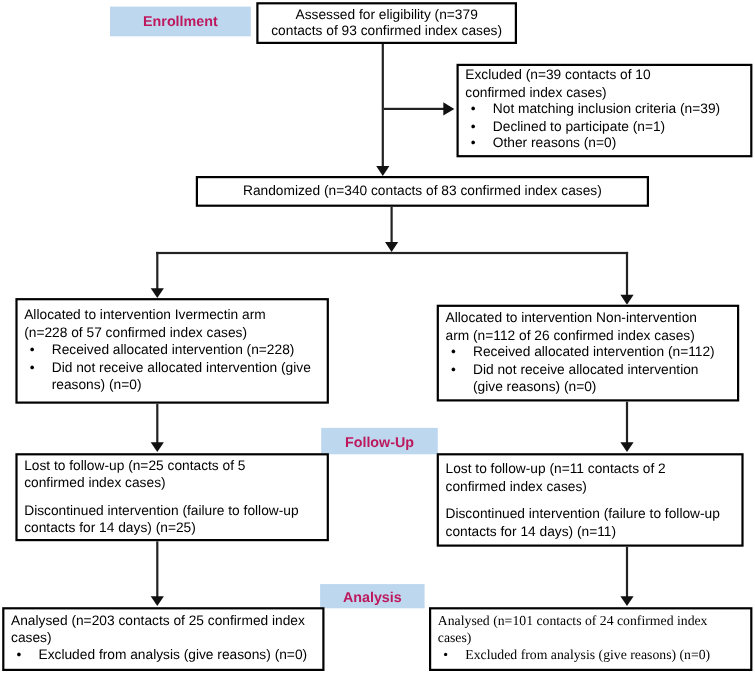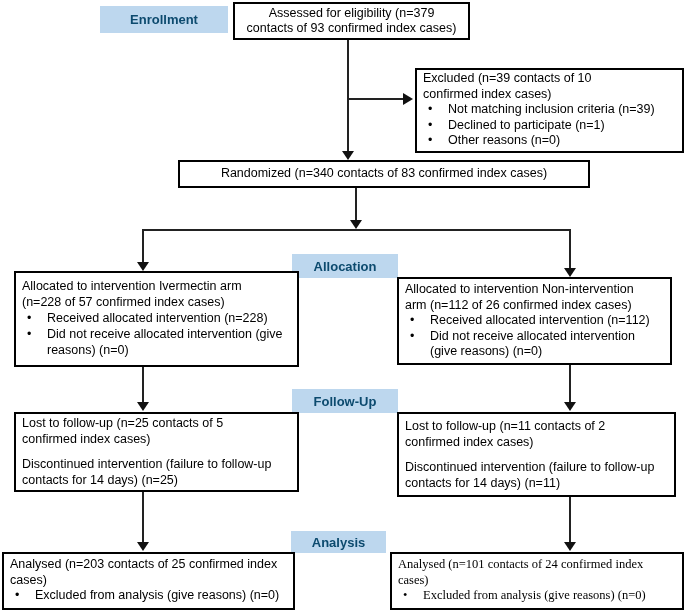--- a/index.html
+++ b/index.html
@@ -4,41 +4,41 @@
 <style>
   html, body { margin:0; padding:0; background:#ffffff; }
   .diagram {
     position:relative; width:686px; height:612px;
     font-family:"Liberation Sans", sans-serif;
     font-size:12.5px; color:#000; background:#fff;
     overflow:hidden;
   }
   
   .stage-label {
-    position:absolute; background:#BDD7EE; color:#0c4a6e;
+    position:absolute; background:#BDD7EE; color:#be185d;
     font-weight:bold; font-size:13px;
     display:flex; align-items:center; justify-content:center;
     box-sizing:border-box;
     text-align:center;
   }
   #lbl-enrollment { left:100px; top:6px;  width:128px; height:27px; }
   #lbl-allocation { left:292px; top:254px; width:106px; height:24px; }
   #lbl-followup   { left:292px; top:389px; width:106px; height:24px; }
   #lbl-analysis   { left:291px; top:531px; width:95px;  height:22px; }
 
   
   .box {
     position:absolute; box-sizing:border-box;
     border:2px solid #000; background:#fff;
     line-height:15.5px; padding:3px 6px; overflow:hidden;
   }
   .box.center { display:flex; align-items:center; justify-content:center; text-align:center; }
   #box-assessed   { left:233px; top:2px;   width:237px; height:38px; padding:1px 4px; }
   #box-assessed span { display:inline-block; max-width:212px; }
-  #box-excluded   { left:415px; top:68px;  width:269px; height:85px; padding:1px 6px; }
+  #box-excluded   { left:415px; top:58px;  width:269px; height:85px; padding:1px 6px; }
   #box-excluded .title { max-width:200px; }
   #box-randomized { left:178px; top:160px; width:412px; height:28px; white-space:nowrap; padding:1px 4px; }
   #box-alloc-left { left:14px;  top:271px; width:285px; height:96px; padding:5px 6px; line-height:16px; }
   #box-alloc-left .title  { max-width:258px; }
   #box-alloc-right{ left:397px; top:277px; width:275px; height:88px; }
   #box-alloc-right .title { max-width:250px; }
   #box-fu-left    { left:14px;  top:412px; width:285px; height:80px; padding:2px 6px; }
   #box-fu-right   { left:397px; top:412px; width:279px; height:85px; padding:5px 6px; }
   .fu p { margin:0; }
   .fu p + p { margin-top:10px; }
@@ -76,21 +76,20 @@
   #ah-al      { left:137px; top:542px; }
   #ln-ar      { left:569px; top:497px; width:2px;  height:46px; }
   #ah-ar      { left:564px; top:542px; }
 </style>
 </head>
 <body>
 
 <div class="diagram">
 
   <div class="stage-label" id="lbl-enrollment">Enrollment</div>
-  <div class="stage-label" id="lbl-allocation">Allocation</div>
   <div class="stage-label" id="lbl-followup">Follow-Up</div>
   <div class="stage-label" id="lbl-analysis">Analysis</div>
 
   <div class="vline" id="ln-assess"></div>
   <div class="arr down" id="ah-assess"></div>
   <div class="hline" id="ln-excl"></div>
   <div class="arr right" id="ah-excl"></div>
   <div class="vline" id="ln-rand"></div>
   <div class="arr down" id="ah-rand"></div>
   <div class="hline" id="ln-horiz"></div>

